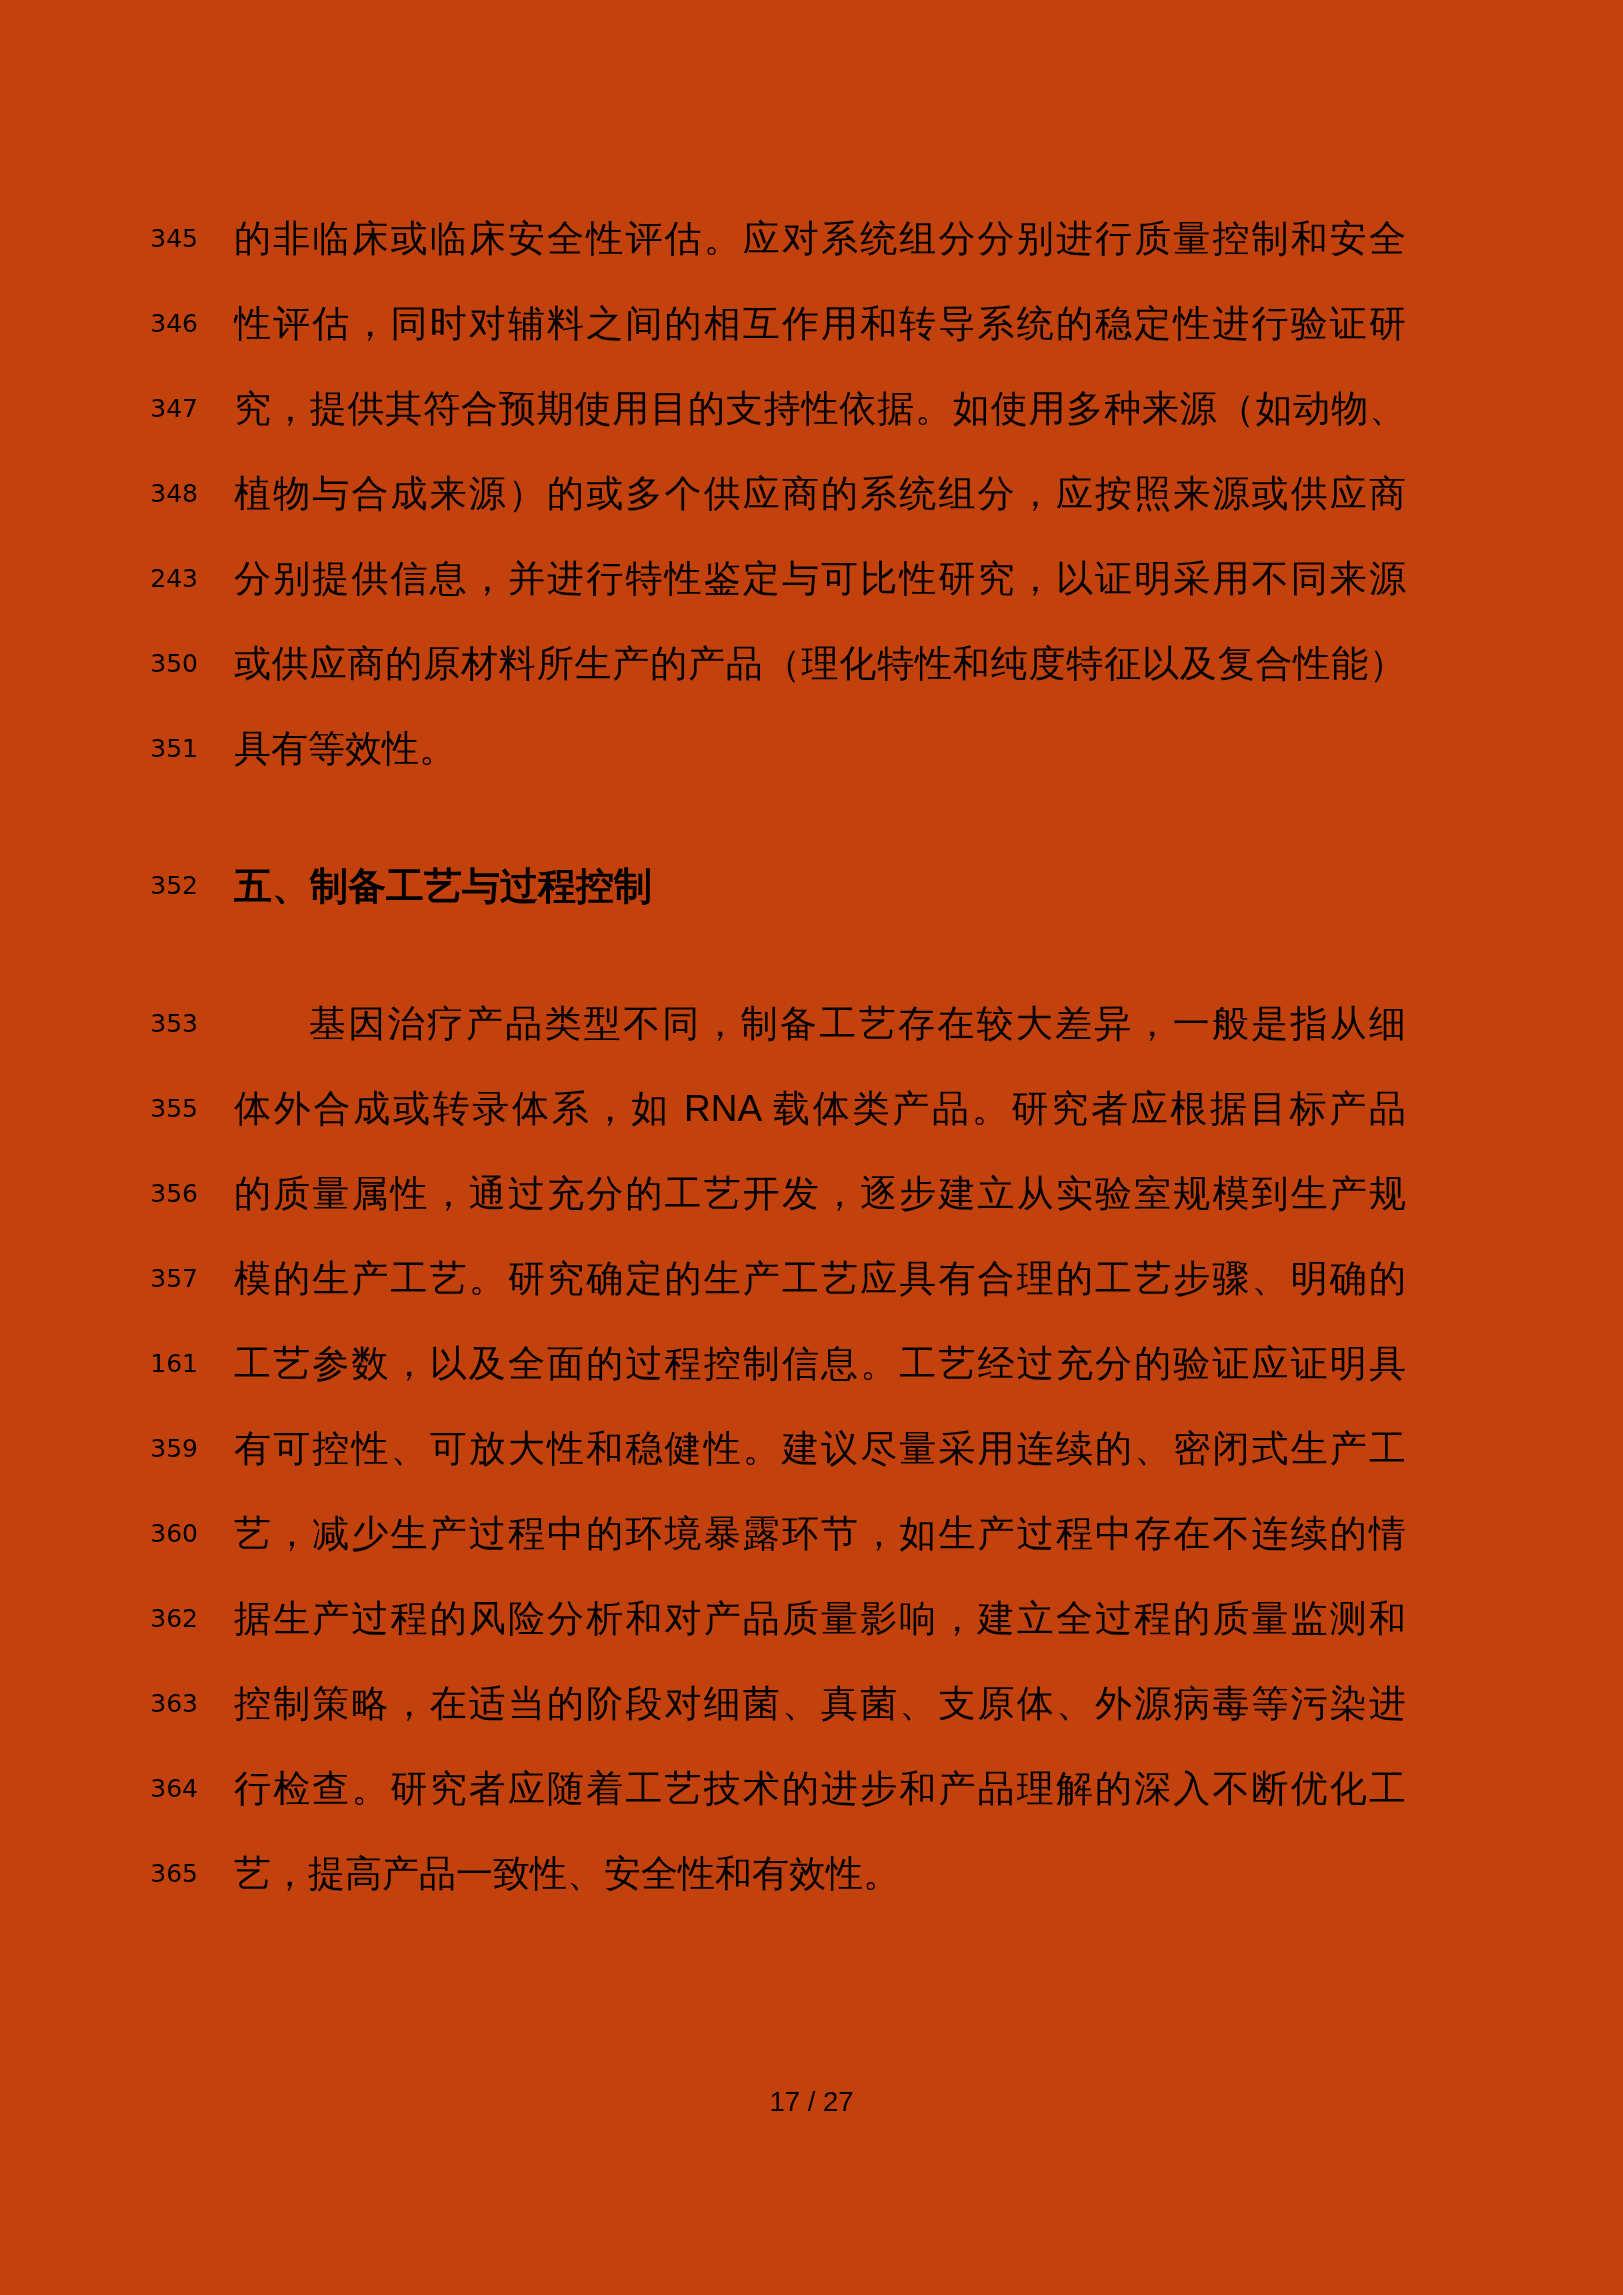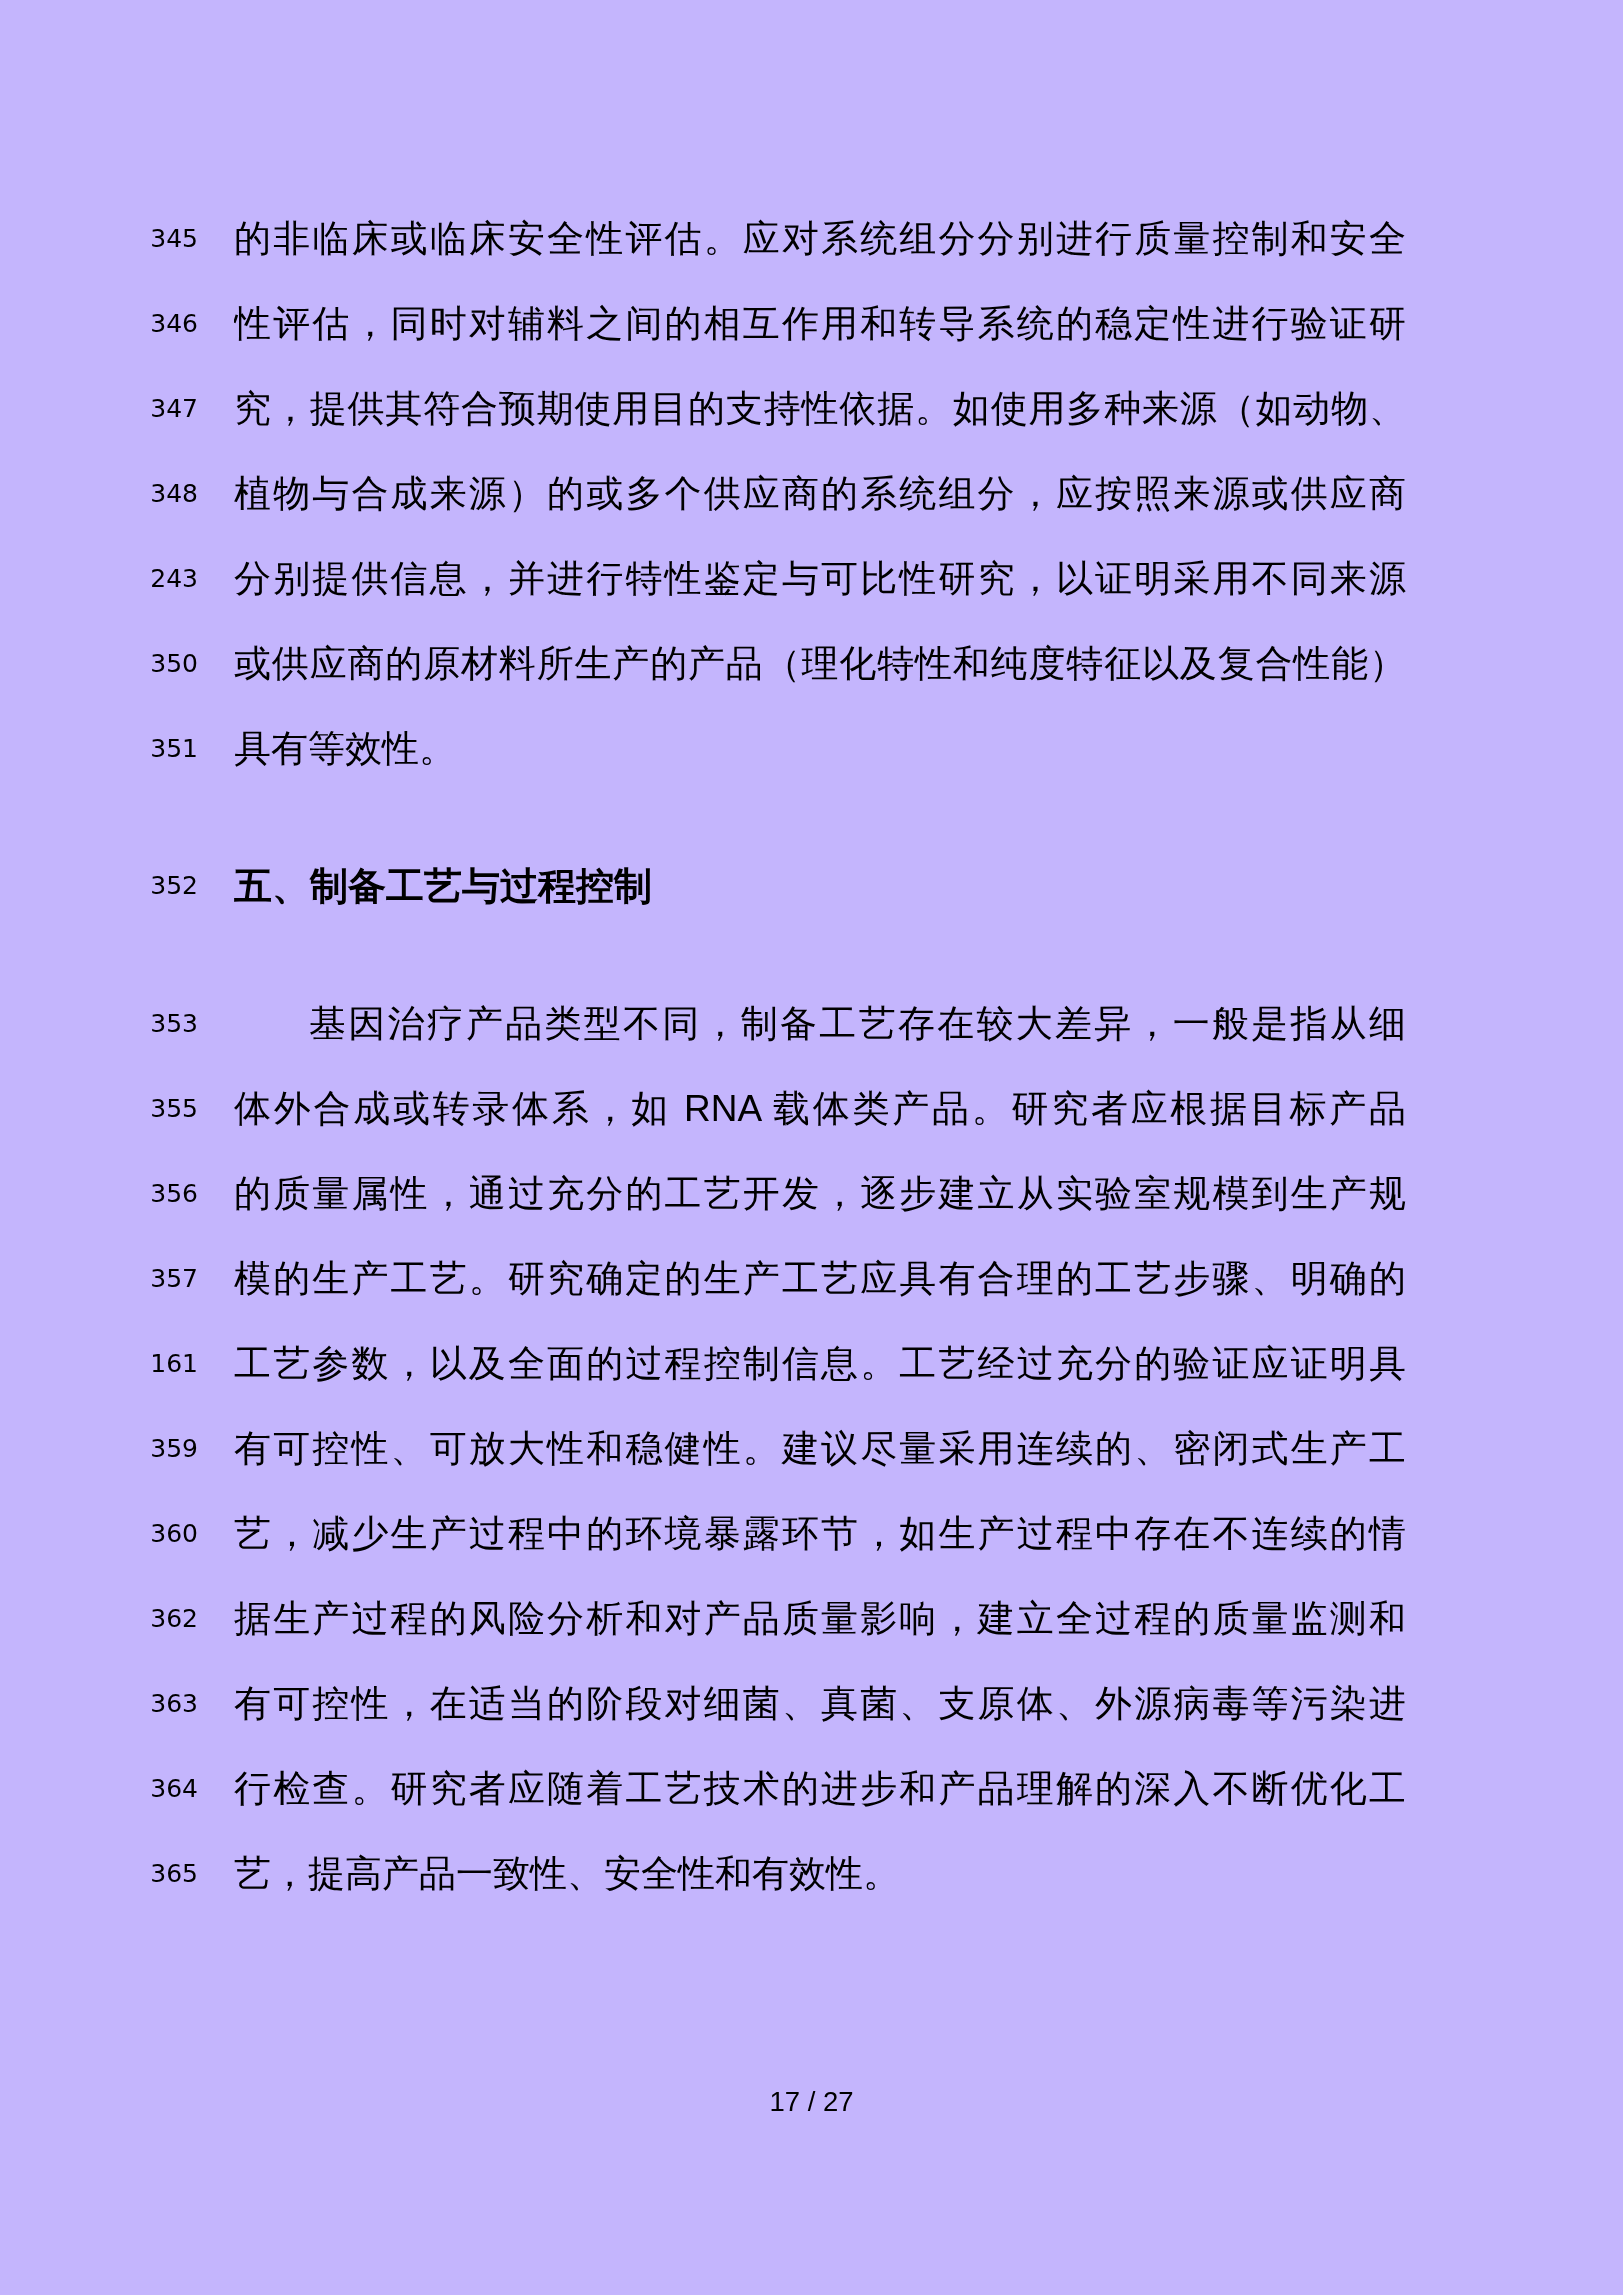--- a/index.html
+++ b/index.html
@@ -5,21 +5,21 @@
   * { margin: 0; padding: 0; box-sizing: border-box; }
   html, body { background: #ffffff; }
   body {
     width: 1623px; height: 2295px;
     font-family: "Liberation Sans", "DejaVu Sans", sans-serif;
     color: #000000;
   }
   .page {
     position: relative;
     width: 1623px; height: 2295px;
-    background: #c4b5fd;
+    background: #c2410c;
     overflow: hidden;
   }
   .content { position: absolute; left: 0; top: 196px; width: 1623px; }
   .row { position: relative; height: 85px; }
   .row.heading { height: 190px; }
   .num {
     position: absolute; left: 118px; top: 0; width: 80px;
     text-align: right;
     font-size: 25px; line-height: 85px;
     color: #000000;
@@ -117,21 +117,21 @@
     <div class="row">
       <span class="num">360</span>
       <span class="txt">艺，减少生产过程中的环境暴露环节，如生产过程中存在不连续的情</span>
     </div>
     <div class="row">
       <span class="num">362</span>
       <span class="txt">据生产过程的风险分析和对产品质量影响，建立全过程的质量监测和</span>
     </div>
     <div class="row">
       <span class="num">363</span>
-      <span class="txt">有可控性，在适当的阶段对细菌、真菌、支原体、外源病毒等污染进</span>
+      <span class="txt">控制策略，在适当的阶段对细菌、真菌、支原体、外源病毒等污染进</span>
     </div>
     <div class="row">
       <span class="num">364</span>
       <span class="txt">行检查。研究者应随着工艺技术的进步和产品理解的深入不断优化工</span>
     </div>
     <div class="row p-end">
       <span class="num">365</span>
       <span class="txt">艺，提高产品一致性、安全性和有效性。</span>
     </div>
 

